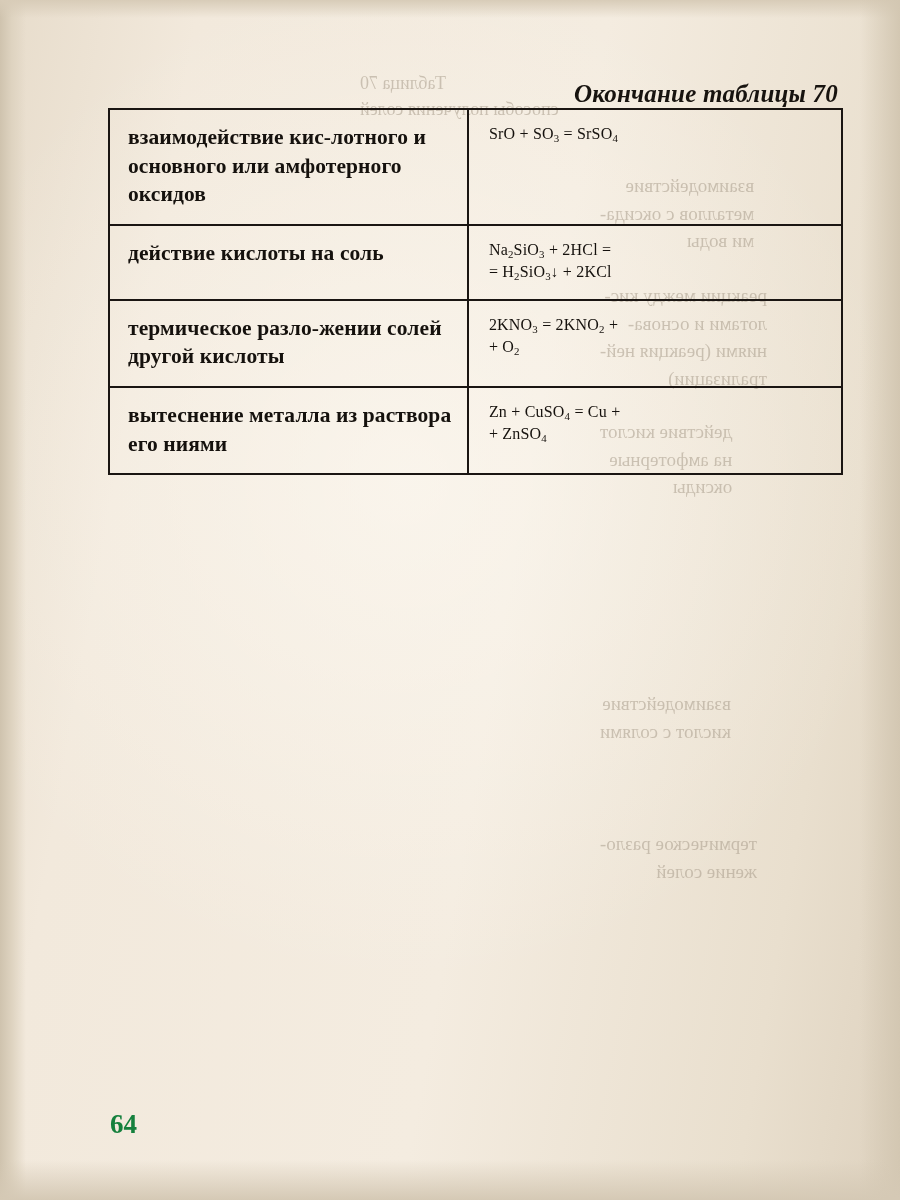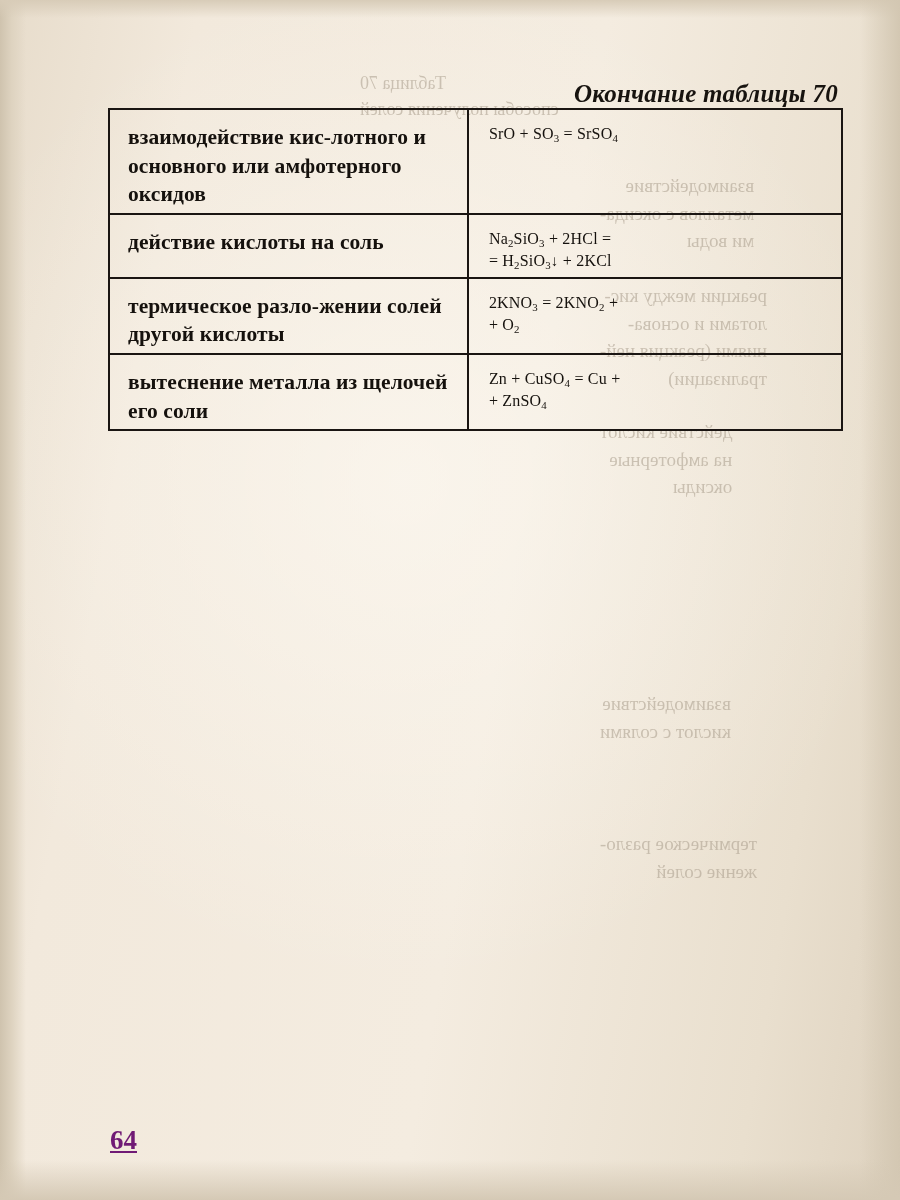--- a/index.html
+++ b/index.html
@@ -77,21 +77,21 @@
     top: 108px;
     width: 735px;
   }
   table.main {
     border-collapse: collapse;
     width: 100%;
     table-layout: fixed;
   }
   table.main td {
     border: 2.5px solid #1a1512;
-    padding: 13px 14px 4px 18px;
+    padding: 13px 14px 15px 18px;
     vertical-align: top;
     font-size: 21.5px;
     line-height: 1.33;
     color: #15110d;
   }
   table.main td.col-desc {
     width: 49%;
     font-weight: bold;
     font-family: "Liberation Serif", serif;
     letter-spacing: 0.1px;
@@ -105,25 +105,24 @@
   }
   sub {
     font-size: 0.68em;
     vertical-align: -0.28em;
   }
   .arrow { font-size: 0.95em; }
 
   .page-number {
     position: absolute;
     left: 110px;
-    bottom: 44px;
+    bottom: 60px;
     font-size: 27px;
     font-weight: bold;
-    color: #701a75;
-    text-decoration: underline;
+    color: #15803d;
   }
 </style>
 </head>
 <body>
 
 <div class="page"></div>
 <div class="edge-left"></div>
 <div class="edge-top"></div>
 <div class="edge-right"></div>
 <div class="edge-bottom"></div>
@@ -156,20 +155,20 @@
         </tr>
         <tr>
           <td class="col-desc">действие кислоты на соль</td>
           <td class="col-eq">Na<sub>2</sub>SiO<sub>3</sub> + 2HCl =<br>= H<sub>2</sub>SiO<sub>3</sub><span class="arrow">↓</span> + 2KCl</td>
         </tr>
         <tr>
           <td class="col-desc">термическое разло-жении солей другой кислоты</td>
           <td class="col-eq">2KNO<sub>3</sub> = 2KNO<sub>2</sub> +<br>+ O<sub>2</sub></td>
         </tr>
         <tr>
-          <td class="col-desc">вытеснение металла из щелочей его соли</td>
+          <td class="col-desc">вытеснение металла из раствора его ниями</td>
           <td class="col-eq">Zn + CuSO<sub>4</sub> = Cu +<br>+ ZnSO<sub>4</sub></td>
         </tr>
       </tbody>
   </table>
 </div>
 
 <div class="page-number">64</div>
 
 </body></html>

